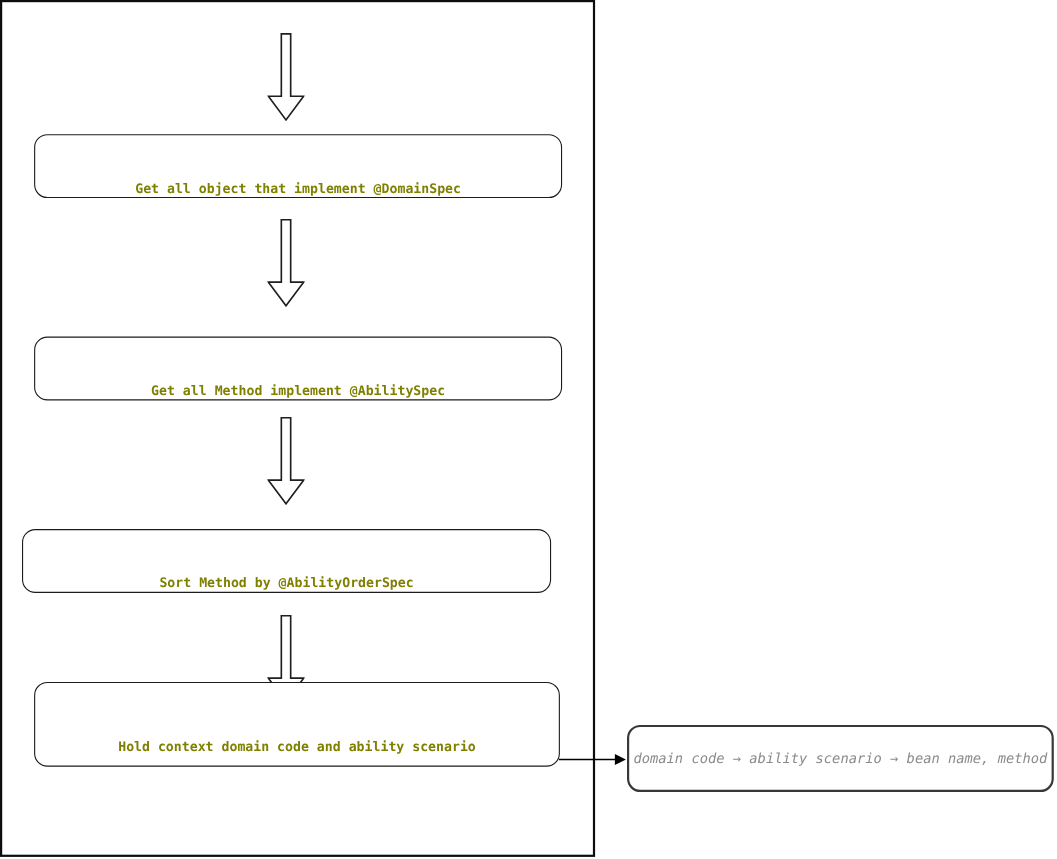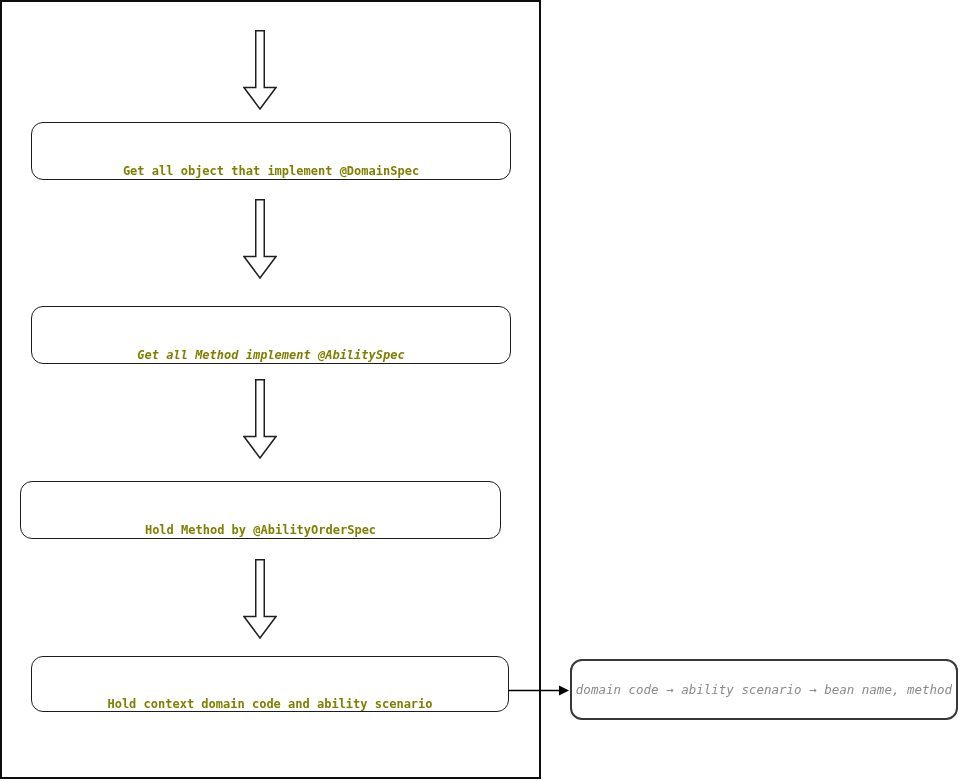--- a/index.html
+++ b/index.html
@@ -94,37 +94,37 @@
   </svg>
 
   <div class="step-box" style="left:31px; top:122px; width:480px; height:58px;">
     <span class="step-label">Get all object that implement @DomainSpec</span>
   </div>
 
   <svg class="down-arrow" style="left:243px; top:199px;" viewBox="0 0 34 80">
     <polygon points="12.75,0.75 21.25,0.75 21.25,57.5 33,57.5 17,79 1,57.5 12.75,57.5" fill="#ffffff" stroke="#1f1f1f" stroke-width="1.5"></polygon>
   </svg>
 
-  <div class="step-box" style="left:31px; top:306px; width:480px; height:58px;font-style:italic;">
+  <div class="step-box" style="left:31px; top:306px; width:480px; height:58px;">
     <span class="step-label">Get all Method implement @AbilitySpec</span>
   </div>
 
   <svg class="down-arrow" style="left:243px; top:379px;" viewBox="0 0 34 80">
     <polygon points="12.75,0.75 21.25,0.75 21.25,57.5 33,57.5 17,79 1,57.5 12.75,57.5" fill="#ffffff" stroke="#1f1f1f" stroke-width="1.5"></polygon>
   </svg>
 
   <div class="step-box" style="left:20px; top:481px; width:481px; height:58px;">
-    <span class="step-label">Hold Method by @AbilityOrderSpec</span>
+    <span class="step-label">Sort Method by @AbilityOrderSpec</span>
   </div>
 
   <svg class="down-arrow" style="left:243px; top:559px;" viewBox="0 0 34 80">
     <polygon points="12.75,0.75 21.25,0.75 21.25,57.5 33,57.5 17,79 1,57.5 12.75,57.5" fill="#ffffff" stroke="#1f1f1f" stroke-width="1.5"></polygon>
   </svg>
 
-  <div class="step-box" style="left:31px; top:656px; width:478px; height:56px;gap:44px;">
+  <div class="step-box" style="left:31px; top:620px; width:478px; height:77px;gap:44px;">
     <span class="step-label">Hold context domain code and ability scenario</span>
   </div>
 
   <svg class="connector" viewBox="0 0 63 15">
     <line x1="0" y1="7.5" x2="52" y2="7.5" stroke="#000000" stroke-width="1.5"></line>
     <polygon points="51,2.5 61,7.5 51,12.5" fill="#000000"></polygon>
   </svg>
 
   <div class="result-box">
     <span class="result-label">domain code → ability scenario → bean name, method</span>

